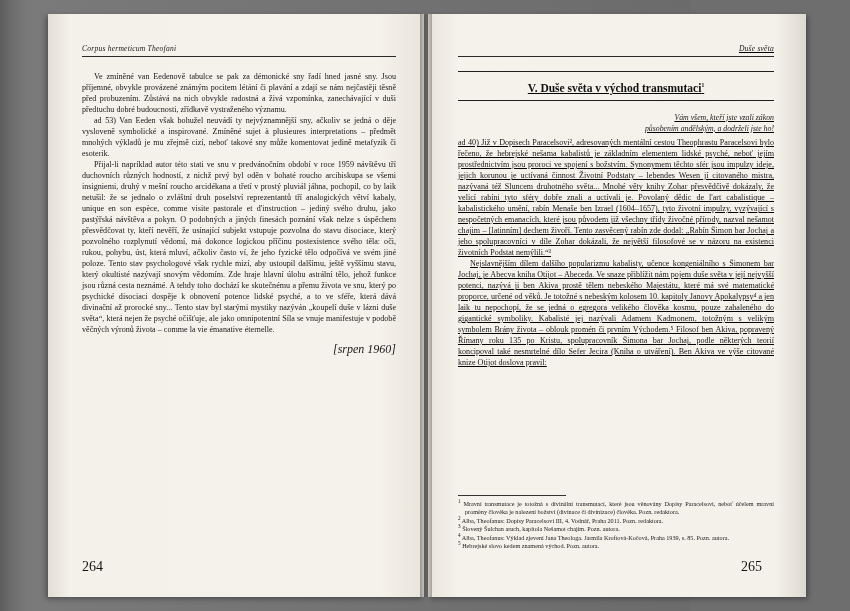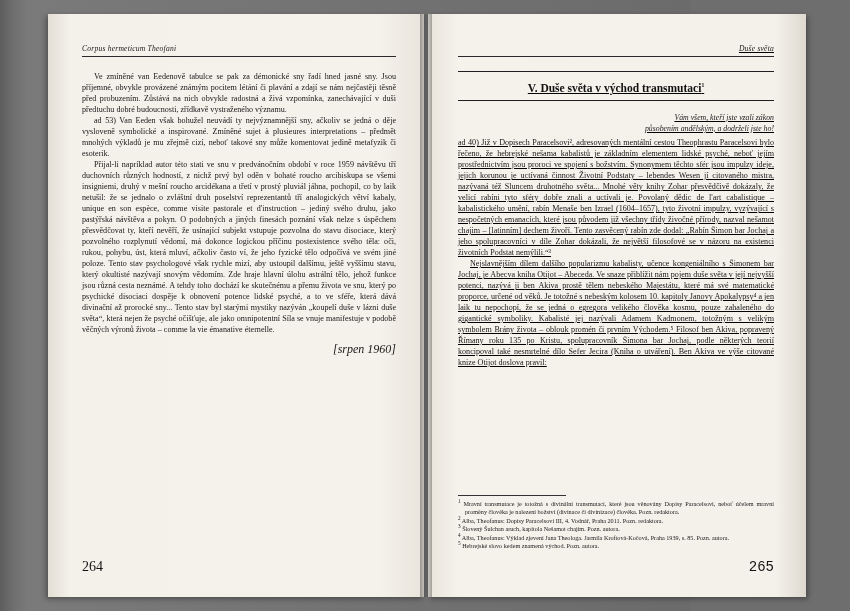--- a/index.html
+++ b/index.html
@@ -133,21 +133,21 @@
     text-indent: -7px;
   }
   .fn sup { font-size: 5.2px; }
   .folio {
     position: absolute;
     bottom: 22px;
     font-size: 14px;
     color: #141414;
   }
   .folio-left { left: 34px; }
-  .folio-right { right: 32px; font-family: Liberation Mono, monospace; }
+  .folio-right { right: 44px; }
   sup { font-size: 5.6px; vertical-align: super; line-height: 0; }
 </style>
 </head>
 <body>
 
 <div class="book">
 
   <div class="page page-left">
     <div class="content">
       <div class="running-head">Corpus hermeticum Theofani</div>

